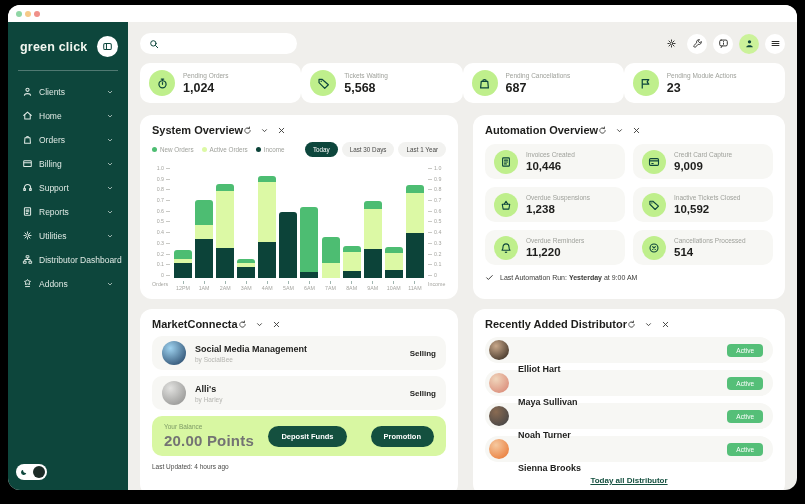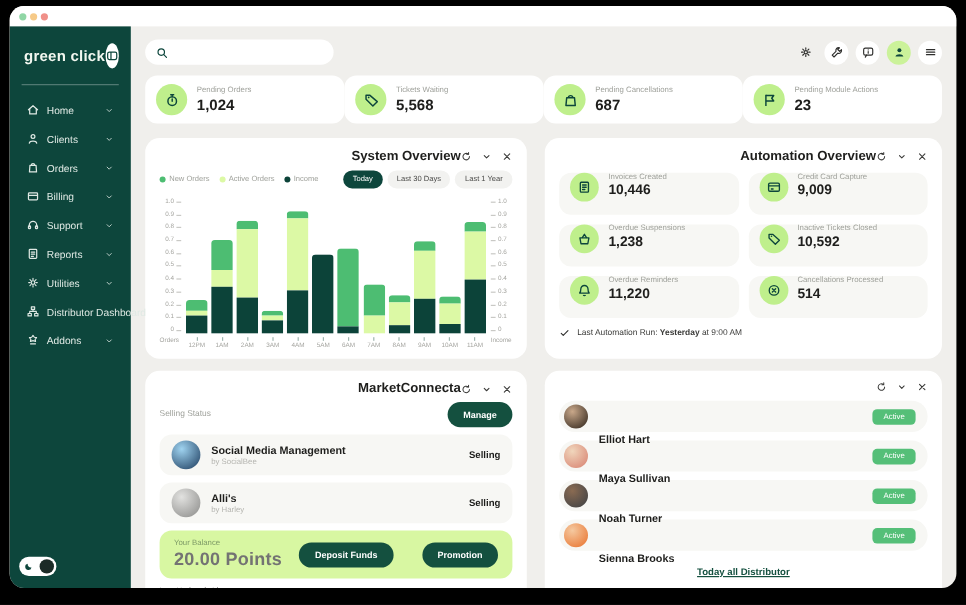--- a/index.html
+++ b/index.html
@@ -3,21 +3,21 @@
 <meta charset="utf-8">
 <style>
   * { margin:0; padding:0; box-sizing:border-box; font-family:"Liberation Sans", sans-serif; }
   html,body { width:805px; height:504px; background:#000; overflow:hidden; }
   .window { position:absolute; left:8px; top:5px; width:789px; height:485px; background:#F0EFEC; border-radius:12px; overflow:hidden; }
   .titlebar { height:17px; background:#fff; display:flex; align-items:center; padding-left:8px; gap:3px; }
   .dot { width:6px; height:6px; border-radius:50%; }
   .body { display:flex; height:468px; }
 
   
-  .sidebar { width:101px; background:#0D463C; color:#DFE9E4; padding:10px 8px; position:relative; flex-shrink:0; }
+  .sidebar { width:120px; background:#0D463C; color:#DFE9E4; padding:10px 8px; position:relative; flex-shrink:0; }
   .logo-row { display:flex; align-items:center; justify-content:space-between; padding:4px 2px 0 4px; }
   .logo { font-size:12.5px; font-weight:bold; color:#F2F7F0; letter-spacing:.2px; white-space:nowrap; }
   .collapse-btn { width:21px; height:21px; border-radius:50%; background:#fff; color:#0D463C; display:flex; align-items:center; justify-content:center; cursor:pointer; }
   .side-divider { border-top:1px solid rgba(255,255,255,.28); margin:13px 2px 10px 2px; }
   .side-item { display:flex; align-items:center; gap:6px; padding:5px 6px; border-radius:8px; font-size:8.5px; color:#DFE9E4; white-space:nowrap; margin-bottom:3px; cursor:pointer; }
   .side-item svg { flex-shrink:0; }
   .side-item .chev { margin-left:auto; opacity:.85; }
   .side-item.active { background:#D9F89E; color:#0D463C; font-weight:bold; }
   .toggle { position:absolute; left:8px; bottom:10px; width:31px; height:16px; background:#fff; border-radius:9px; display:flex; align-items:center; justify-content:space-between; padding:0 2px 0 4px; cursor:pointer; }
   .toggle .knob { width:12px; height:12px; border-radius:50%; background:#1C2B27; }
@@ -35,21 +35,21 @@
   .stats-row { display:flex; gap:0; margin-bottom:12px; }
   .stat-card { flex:1; height:40px; background:#fff; border-radius:10px; display:flex; align-items:center; gap:8px; padding:0 9px; }
   .icircle { width:26px; height:26px; border-radius:50%; background:#BFEF8C; color:#0D463C; display:flex; align-items:center; justify-content:center; flex-shrink:0; }
   .icircle.sm { width:24px; height:24px; }
   .stat-label { font-size:6.5px; color:#9FA19B; margin-bottom:2px; }
   .stat-value { font-size:12.5px; font-weight:bold; color:#1E1E1C; }
 
   .grid { display:grid; grid-template-columns:318px 1fr; gap:10px 15px; }
   .panel { background:#fff; border-radius:12px; padding:9px 12px; }
   .panel.r1 { height:184px; }
-  .phead { display:flex; justify-content:flex-end; align-items:center; }
+  .phead { display:flex; justify-content:flex-start; align-items:center; }
   .ptitle { font-size:11px; font-weight:bold; color:#1E1E1C; }
   .pacts { display:flex; align-items:center; gap:8px; color:#3A3A38; }
   .pacts svg { cursor:pointer; }
 
   
   .legend-tabs { display:flex; justify-content:space-between; align-items:center; margin-top:6px; }
   .legend { display:flex; gap:8px; }
   .litem { display:flex; align-items:center; gap:3px; font-size:6.3px; color:#9FA19B; }
   .ldot { width:5px; height:5px; border-radius:50%; }
   .tabs { display:flex; gap:4px; }
@@ -63,21 +63,21 @@
   .plot { flex:1; display:flex; justify-content:space-between; align-items:flex-end; height:112px; }
   .bar { width:18px; display:flex; flex-direction:column-reverse; border-radius:3px 3px 0 0; overflow:hidden; }
   .xrow { display:flex; gap:4px; margin-top:3px; }
   .xend { width:18px; font-size:5.3px; color:#A5A5A0; }
   .xinner { flex:1; display:flex; justify-content:space-between; }
   .xlab { width:18px; text-align:center; font-size:5.3px; color:#A5A5A0; }
   .xlab::before { content:""; display:block; width:1px; height:3px; background:#9FB5AF; margin:0 auto 1px; }
 
   
   .tiles { display:grid; grid-template-columns:1fr 1fr; gap:8px; margin-top:8px; }
-  .tile { height:35px; background:#F7F7F4; border-radius:10px; display:flex; gap:8px; padding:0 9px; }
+  .tile { height:35px; background:#F7F7F4; border-radius:10px; display:flex; align-items:center; gap:8px; padding:0 9px; }
   .afoot { display:flex; align-items:center; gap:6px; margin-top:8px; font-size:7px; color:#3A3A38; }
   .afoot b { font-weight:bold; }
 
   
   .mc-row { display:flex; justify-content:space-between; align-items:center; margin-top:5px; }
   .muted { font-size:7px; color:#9FA19B; }
   .btn-dark { background:#14503F; color:#fff; border:none; font-size:7.5px; font-weight:bold; padding:6px 13px; border-radius:12px; cursor:pointer; font-family:"Liberation Sans",sans-serif; }
   .mitem { height:34px; background:#F7F7F4; border-radius:10px; display:flex; align-items:center; gap:9px; padding:0 10px; margin-top:6px; }
   .avatar { width:24px; height:24px; border-radius:50%; flex-shrink:0; }
   .mname { font-size:9px; font-weight:bold; color:#1E1E1C; }
@@ -296,32 +296,32 @@
         <span class="collapse-btn">
           <svg width="11" height="11">
               <use href="#i-collapse"></use>
             </svg>
         </span>
       </div>
       <div class="side-divider"></div>
       <nav id="side-nav">
           <div class="side-item">
             <svg width="11" height="11">
-              <use href="#i-home"></use>
-            </svg>
-            <span>Home</span>
+              <use href="#i-clients"></use>
+            </svg>
+            <span>Clients</span>
             <svg width="8" height="8" class="chev">
               <use href="#i-chev"></use>
             </svg>
           </div>
           <div class="side-item">
             <svg width="11" height="11">
-              <use href="#i-clients"></use>
-            </svg>
-            <span>Clients</span>
+              <use href="#i-home"></use>
+            </svg>
+            <span>Home</span>
             <svg width="8" height="8" class="chev">
               <use href="#i-chev"></use>
             </svg>
           </div>
           <div class="side-item">
             <svg width="11" height="11">
               <use href="#i-orders"></use>
             </svg>
             <span>Orders</span>
             <svg width="8" height="8" class="chev">
@@ -786,24 +786,20 @@
                   <use href="#i-refresh"></use>
                 </svg>
               <svg width="9" height="9">
                   <use href="#i-chev"></use>
                 </svg>
               <svg width="9" height="9">
                   <use href="#i-close"></use>
                 </svg>
             </span>
           </div>
-          <div class="mc-row">
-            <span class="muted">Selling Status</span>
-            <button class="btn-dark">Manage</button>
-          </div>
           <div id="mitems">
               <div class="mitem">
                 <div class="avatar" style="background: radial-gradient(circle at 35% 30%, rgb(159, 211, 240), rgb(27, 58, 92));"></div>
                 <div>
                   <div class="mname">Social Media Management</div>
                   <div class="mby">by SocialBee</div>
                 </div>
                 <div class="mstatus">Selling</div>
               </div>
               <div class="mitem">
@@ -823,20 +819,21 @@
             <div class="bal-btns">
               <button class="btn-dark">Deposit Funds</button>
               <button class="btn-dark">Promotion</button>
             </div>
           </div>
           <div class="last-upd">Last Updated: 4 hours ago</div>
         </section>
 
         <section class="panel">
           <div class="phead">
+            <span class="ptitle">Recently Added Distributor</span>
             <span class="pacts">
               <svg width="9" height="9">
                   <use href="#i-refresh"></use>
                 </svg>
               <svg width="9" height="9">
                   <use href="#i-chev"></use>
                 </svg>
               <svg width="9" height="9">
                   <use href="#i-close"></use>
                 </svg>

